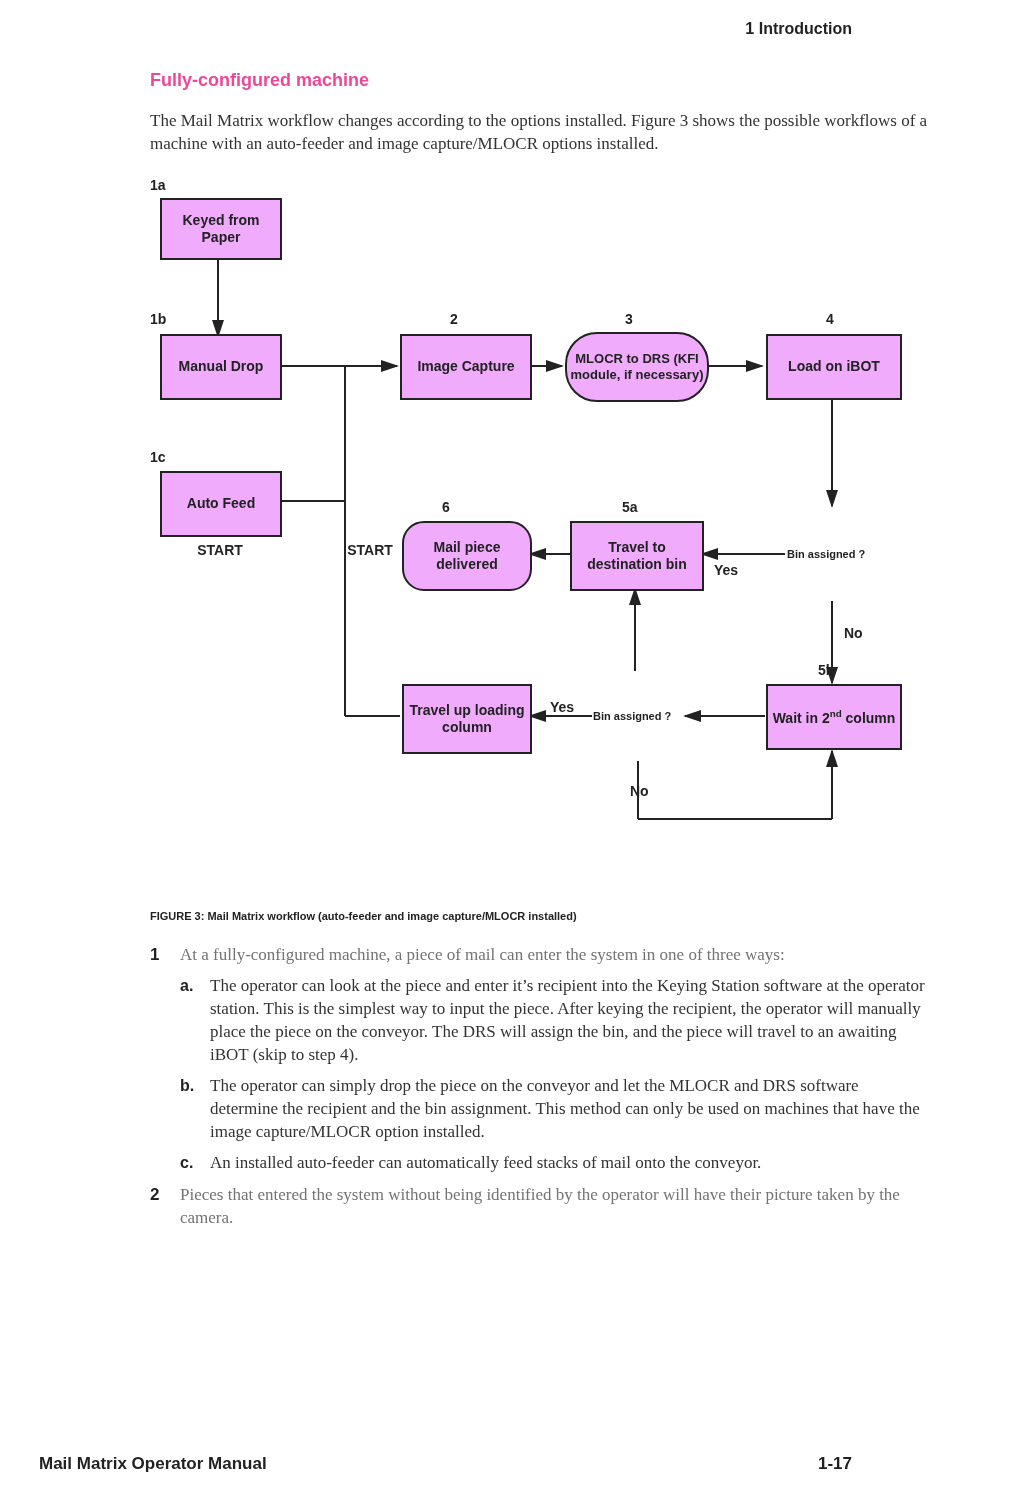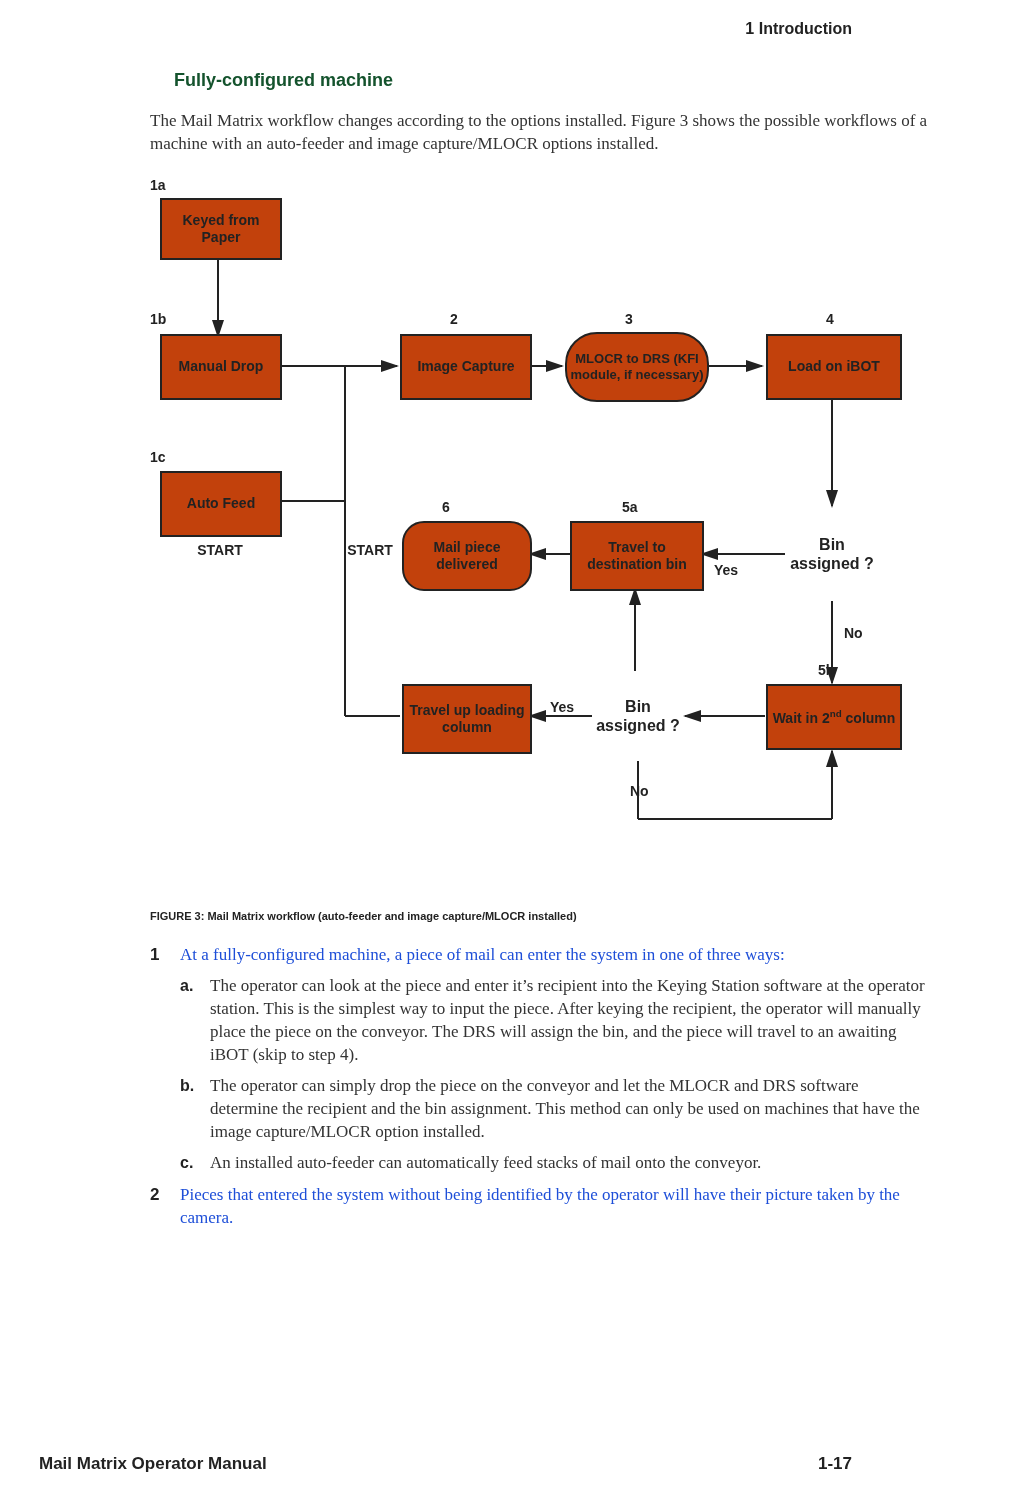--- a/index.html
+++ b/index.html
@@ -30,22 +30,21 @@
   .content {
     position: absolute;
     left: 150px;
     top: 68px;
     width: 780px;
   }
   .section-title {
     font-family: Arial, Helvetica, sans-serif;
     font-weight: bold;
     font-size: 18px;
-    color: #14532d;
-    margin-left: 24px;
+    color: #ec4899;
   }
   .body-para {
     margin-top: 18px;
     color: #333;
   }
   
   .flow {
     position: relative;
     left: 0;
     margin-top: 20px;
@@ -64,21 +63,21 @@
     font-size: 14px;
     text-align: center;
     line-height: 1.25;
     color: #222;
     display: flex;
     align-items: center;
     justify-content: center;
   }
   .box {
     border: 2px solid #222;
-    background: #c2410c;
+    background: #f0abfc;
   }
   .round { border-radius: 22px; }
   .label {
     position: absolute;
     font-family: Arial, Helvetica, sans-serif;
     font-weight: bold;
     font-size: 14px;
     color: #222;
     text-align: center;
   }
@@ -87,24 +86,24 @@
     font-family: Arial, Helvetica, sans-serif;
     font-weight: bold;
     font-size: 14px;
     color: #222;
   }
   .diamond {
     width: 90px;
     height: 90px;
     display: flex;
     align-items: center;
-    justify-content: flex-end;
-    font-family: Arial, Helvetica, sans-serif;
-    font-weight: bold;
-    font-size: 16px;
+    justify-content: flex-start;
+    font-family: Arial, Helvetica, sans-serif;
+    font-weight: bold;
+    font-size: 11px;
     text-align: center;
     line-height: 1.2;
     color: #222;
     position: relative;
   }
   .diamond::before {
     content: "";
     position: absolute;
     inset: 0;
     border: 2px solid #222;
@@ -130,21 +129,21 @@
   .step-num {
     position: absolute;
     left: 0;
     top: 0;
     font-family: Arial, Helvetica, sans-serif;
     font-weight: bold;
     font-size: 17px;
     color: #222;
     width: 22px;
   }
-  .step-body { color: #1d4ed8; }
+  .step-body { color: #737373; }
   .sub-step {
     position: relative;
     padding-left: 30px;
     margin-top: 8px;
   }
   .sub-letter {
     position: absolute;
     left: 0;
     top: 0;
     font-family: Arial, Helvetica, sans-serif;

